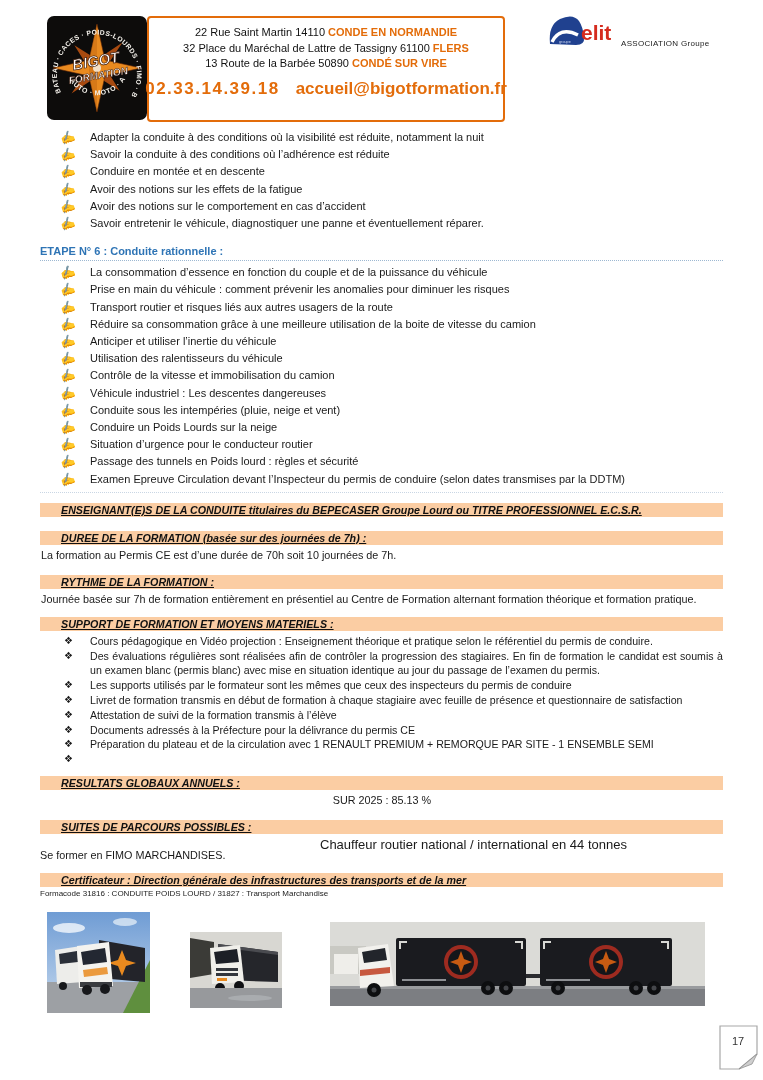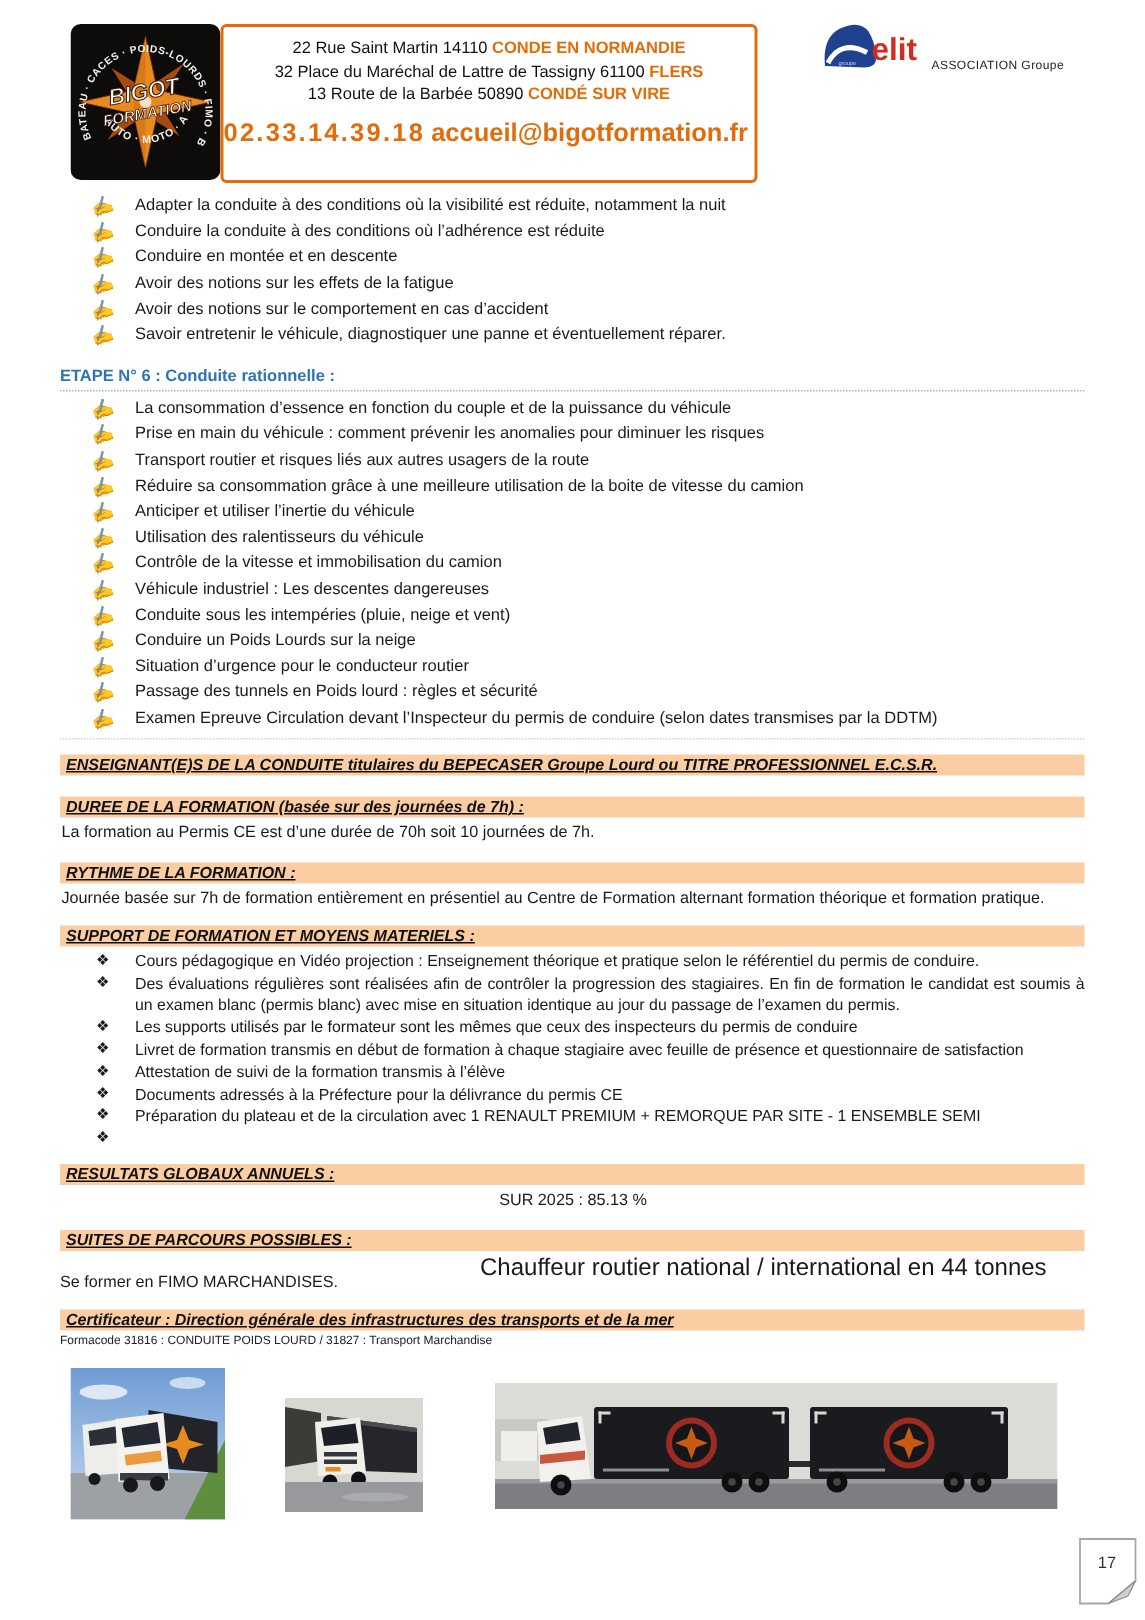--- a/index.html
+++ b/index.html
@@ -6,51 +6,51 @@
   .page{position:relative;width:763px;height:1080px;background:#ffffff;
         font-family:"Liberation Sans",sans-serif;color:#1a1a1a;overflow:hidden;}
 
   
   .logo{position:absolute;left:47px;top:16px;width:100px;height:104px;}
   .addr{position:absolute;left:147px;top:16px;width:358px;height:106px;box-sizing:border-box;
         border:2px solid #E36C0A;border-radius:4px;text-align:center;padding-top:7px;background:#fff;}
   .addr-line{font-size:11px;line-height:15.5px;color:#111;}
   .city{color:#E36C09;font-weight:bold;}
   .contact{margin-top:7px;font-size:17px;font-weight:bold;color:#E36C0A;
-           display:flex;justify-content:flex-start;gap:4px;}
+           display:flex;justify-content:center;gap:16px;}
   .phone{letter-spacing:1.5px;}
   .elit{position:absolute;left:547px;top:13px;}
   .assoc{position:absolute;left:609px;top:39px;font-size:8px;color:#222;letter-spacing:.3px;margin-left:12px;}
 
   
   .content{position:absolute;left:40px;top:129px;width:683px;}
 
   ul.hand-list{list-style:none;margin:0;padding:0;}
   .hand-list li{position:relative;padding:0 0 0 50px;font-size:11px;line-height:17.2px;}
   .bh{position:absolute;left:21px;top:1px;font-size:12px;display:inline-block;
       transform:rotate(-22deg);color:#1a1a1a;}
 
   .h-etape{font-size:11px;font-weight:bold;color:#2E74B5;
            border-bottom:1px dotted #9DB8D2;padding-bottom:3px;margin:13px 0 3px;}
   .etape-wrap{border-bottom:1px dotted #C9D6E4;padding-bottom:4px;}
 
-  .band{background:#FBCDA3;padding:1px 4px;font-size:10.7px;font-weight:bold;font-style:italic;color:#111;}
+  .band{background:#FBCDA3;padding:1px 21px;font-size:10.7px;font-weight:bold;font-style:italic;color:#111;}
   .band span{text-decoration:underline;}
   .mt10{margin-top:10px;} .mt14{margin-top:14px;} .mt12{margin-top:12px;} .mt9{margin-top:9px;}
   .body-text{font-size:10.8px;line-height:15px;margin:3px 0 0 1px;}
 
   ul.dlist{list-style:none;margin:3px 0 0;padding:0;}
   .dlist li{position:relative;padding:0 0 0 50px;font-size:10.6px;line-height:14.8px;min-height:14.8px;}
   .bd{position:absolute;left:24px;top:0;font-size:10px;color:#1a1a1a;}
   .dlist li.just{text-align:justify;}
 
   .center{text-align:center;}
   .suites-row{display:flex;margin-top:3px;}
   .suites-left{width:280px;font-size:10.8px;margin-top:12px;}
-  .suites-right{flex:1;font-size:16px;}
+  .suites-right{flex:1;font-size:13px;}
   .formacode{font-size:8px;margin-top:2px;color:#222;}
 
   
   .photo{position:absolute;line-height:0;}
   .ph1{left:47px;top:912px;}
   .ph2{left:190px;top:932px;}
   .ph3{left:330px;top:922px;}
   .pagenum{position:absolute;left:719px;top:1025px;line-height:0;}
 </style>
 </head>
@@ -97,21 +97,21 @@
       <text x="12" y="30" font-family="Liberation Sans, sans-serif" font-size="3.8" fill="#CBD5F0">groupe</text>
       <text x="34" y="27" font-family="Liberation Sans, sans-serif" font-size="21" font-weight="bold" fill="#D52B1E">elit</text>
     </svg>
   </div>
   <div class="assoc">ASSOCIATION Groupe</div>
 
   <div class="content">
 
     <ul class="hand-list">
       <li><span class="bh">✍</span><span>Adapter la conduite à des conditions où la visibilité est réduite, notamment la nuit</span></li>
-      <li><span class="bh">✍</span><span>Conduire la conduite à des conditions où l’adhérence est réduite</span></li>
+      <li><span class="bh">✍</span><span>Savoir la conduite à des conditions où l’adhérence est réduite</span></li>
       <li><span class="bh">✍</span><span>Conduire en montée et en descente</span></li>
       <li><span class="bh">✍</span><span>Avoir des notions sur les effets de la fatigue</span></li>
       <li><span class="bh">✍</span><span>Avoir des notions sur le comportement en cas d’accident</span></li>
       <li><span class="bh">✍</span><span>Savoir entretenir le véhicule, diagnostiquer une panne et éventuellement réparer.</span></li>
     </ul>
 
     <div class="h-etape">ETAPE N° 6 : Conduite rationnelle :</div>
 
     <div class="etape-wrap">
       <ul class="hand-list">

